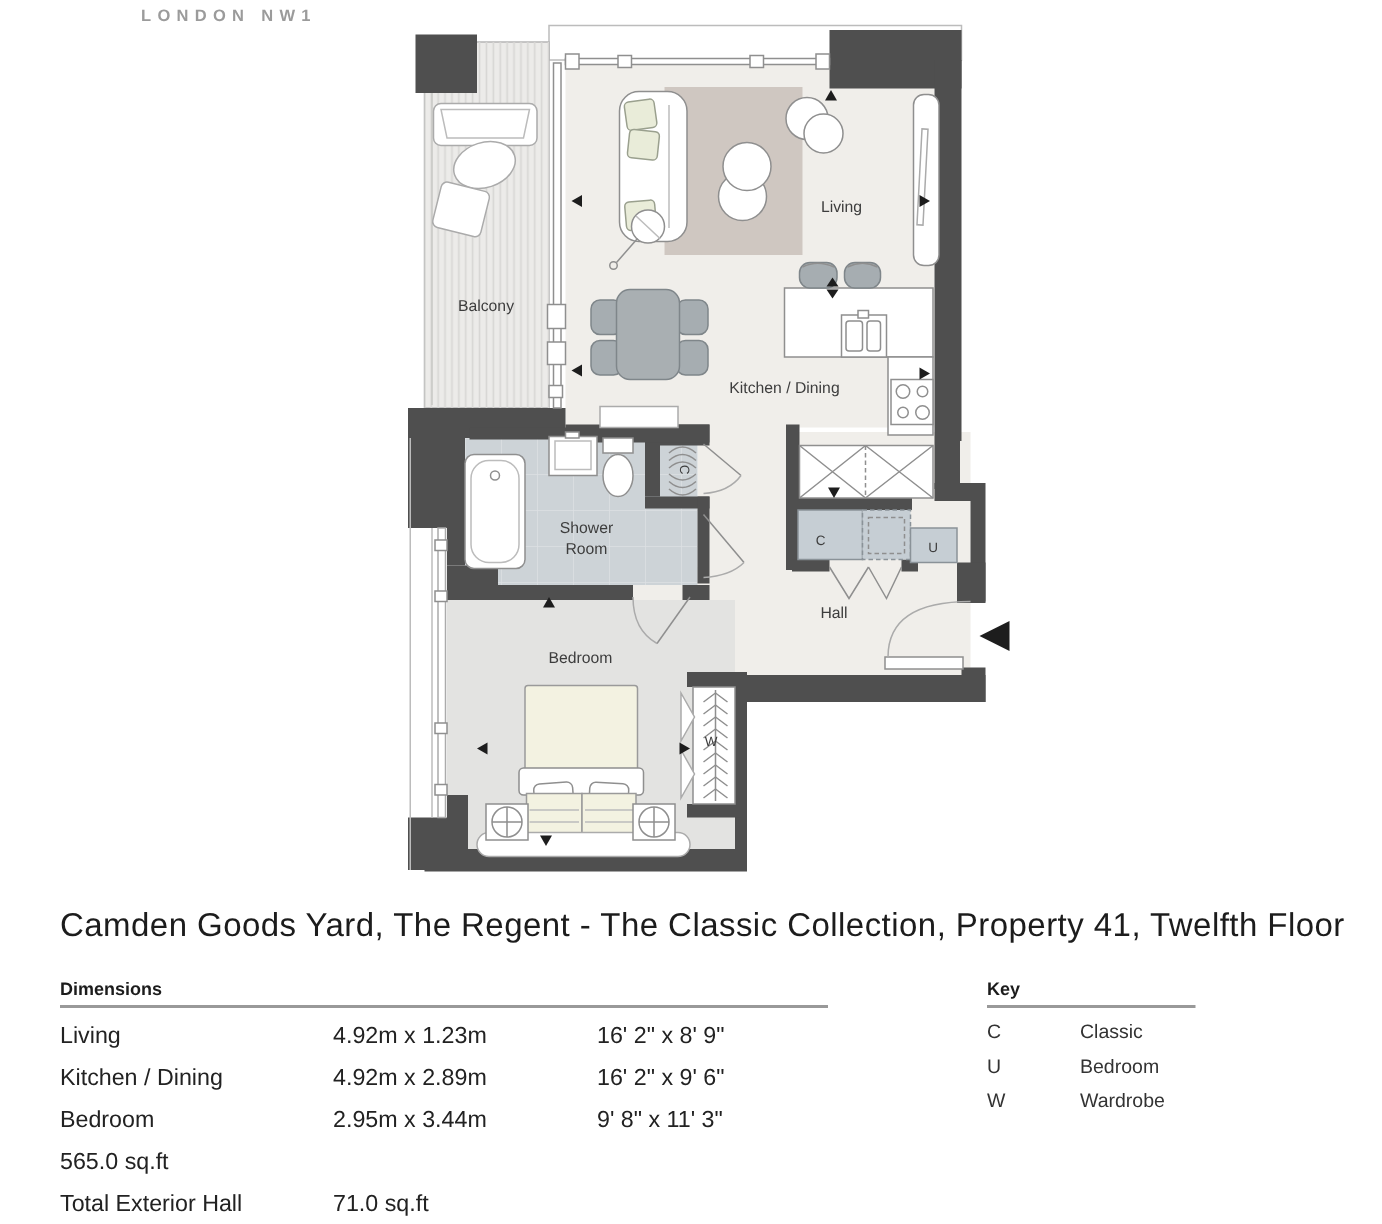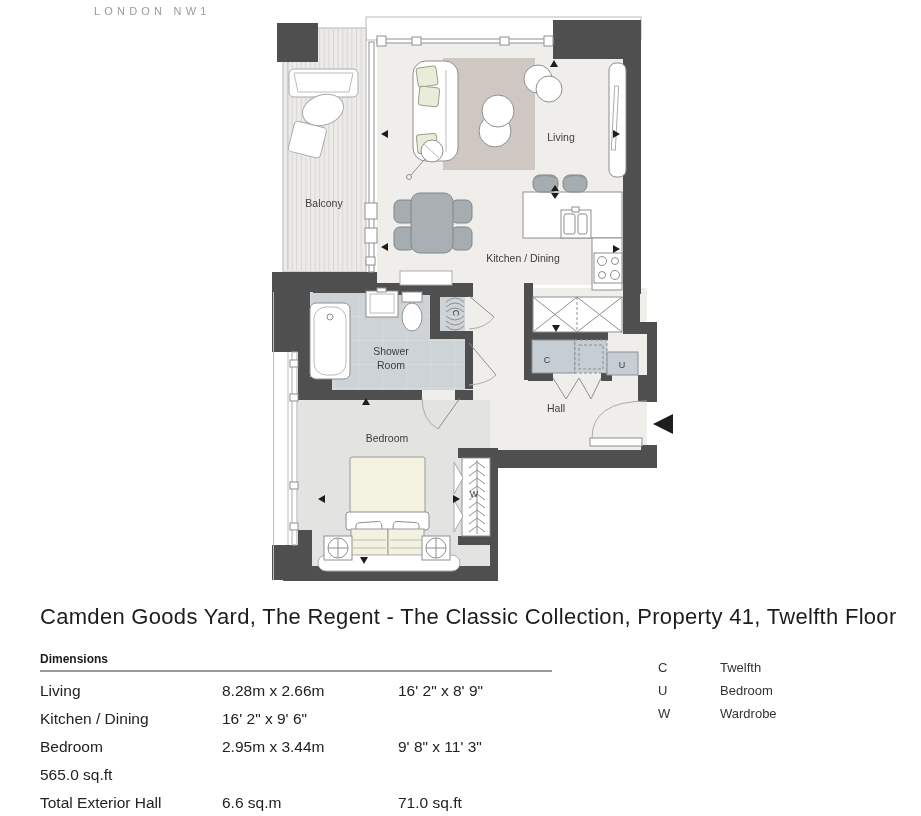--- a/index.html
+++ b/index.html
@@ -2,21 +2,21 @@
 <html style="--wall: #4f4f4f; --floor: #f0eeea; --tile-floor: #cdd3d7; --bedroom-floor: #e3e3e1; --balcony-floor: #ecebe9; --rug: #cfc7c1; --furniture-gray: #a6adb1; --cupboard-gray: #c6ced4; --ink: #1c1c1c; --logo-gray: #9b9b9b;"><head>
 <meta charset="utf-8">
 <style>
   :root{
     --wall:#4f4f4f; --floor:#f0eeea; --tile-floor:#cdd3d7; --bedroom-floor:#e3e3e1;
     --balcony-floor:#ecebe9; --rug:#cfc7c1; --furniture-gray:#a6adb1; --cupboard-gray:#c6ced4;
     --ink:#1c1c1c; --logo-gray:#9b9b9b;
   }
   *{margin:0;padding:0;box-sizing:border-box}
   html,body{width:921px;height:816px;background:#fff;font-family:"Liberation Sans",sans-serif;position:relative;overflow:hidden}
-  .logo{position:absolute;left:94px;top:5px;font-size:11px;font-weight:400;letter-spacing:4.2px;color:var(--logo-gray)}
+  .logo{position:absolute;left:94px;top:5px;font-size:11px;font-weight:700;letter-spacing:4.2px;color:var(--logo-gray)}
   #plan{position:absolute;left:0;top:0}
   .title{position:absolute;left:40px;top:604px;font-size:22px;letter-spacing:.3px;color:var(--ink);white-space:nowrap}
   .panel{position:absolute;top:652px}
   .panel .hd{font-size:12px;font-weight:700;color:var(--ink);padding-bottom:4px;border-bottom:2px solid #999}
   .dims{left:40px;width:512px}
   .keyp{left:658px;width:139px}
   .dims .row{display:grid;grid-template-columns:182px 176px auto;height:28px;align-items:center;font-size:15.5px;color:#222}
   .dims .rows{margin-top:5px}
   .keyp .row{display:grid;grid-template-columns:62px auto;height:23px;align-items:center;font-size:13px;color:#333}
   .keyp .rows{margin-top:4px}
@@ -318,48 +318,49 @@
   </g>
 </svg>
 
 <div class="title">Camden Goods Yard, The Regent - The Classic Collection, Property 41, Twelfth Floor</div>
 
 <section class="panel dims">
   <div class="hd">Dimensions</div>
   <div class="rows">
     <div class="row">
       <span>Living</span>
-      <span>8.28m x 2.66m</span>
+      <span>4.92m x 1.23m</span>
       <span>16' 2" x 8' 9"</span>
     </div>
     <div class="row">
       <span>Kitchen / Dining</span>
+      <span>4.92m x 2.89m</span>
       <span>16' 2" x 9' 6"</span>
     </div>
     <div class="row">
       <span>Bedroom</span>
       <span>2.95m x 3.44m</span>
       <span>9' 8" x 11' 3"</span>
     </div>
     <div class="row">
       <span>565.0 sq.ft</span>
     </div>
     <div class="row">
       <span>Total Exterior Hall</span>
-      <span>6.6 sq.m</span>
       <span>71.0 sq.ft</span>
     </div>
   </div>
 </section>
 
 <aside class="panel keyp">
+  <div class="hd">Key</div>
   <div class="rows">
     <div class="row">
       <span>C</span>
-      <span>Twelfth</span>
+      <span>Classic</span>
     </div>
     <div class="row">
       <span>U</span>
       <span>Bedroom</span>
     </div>
     <div class="row">
       <span>W</span>
       <span>Wardrobe</span>
     </div>
   </div>

